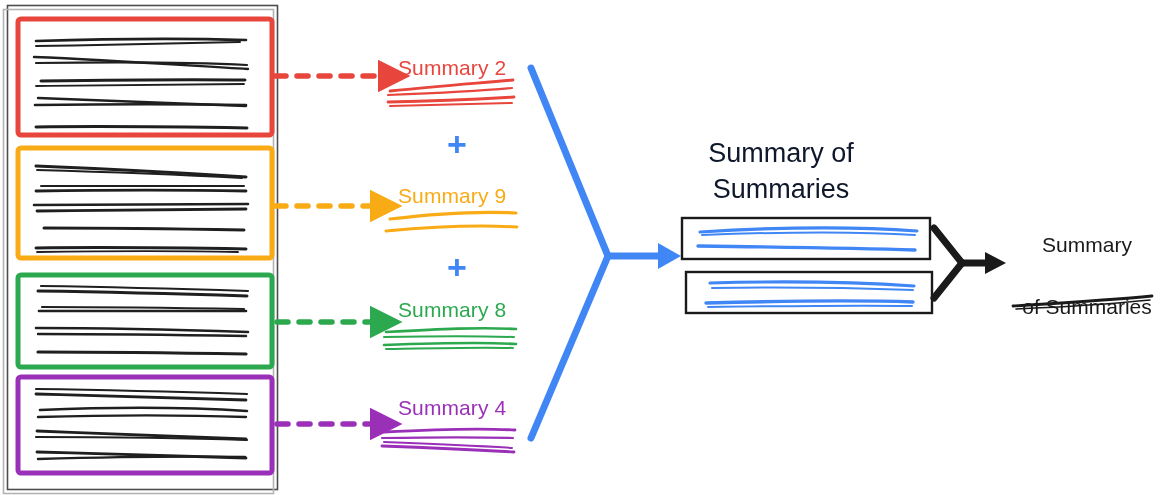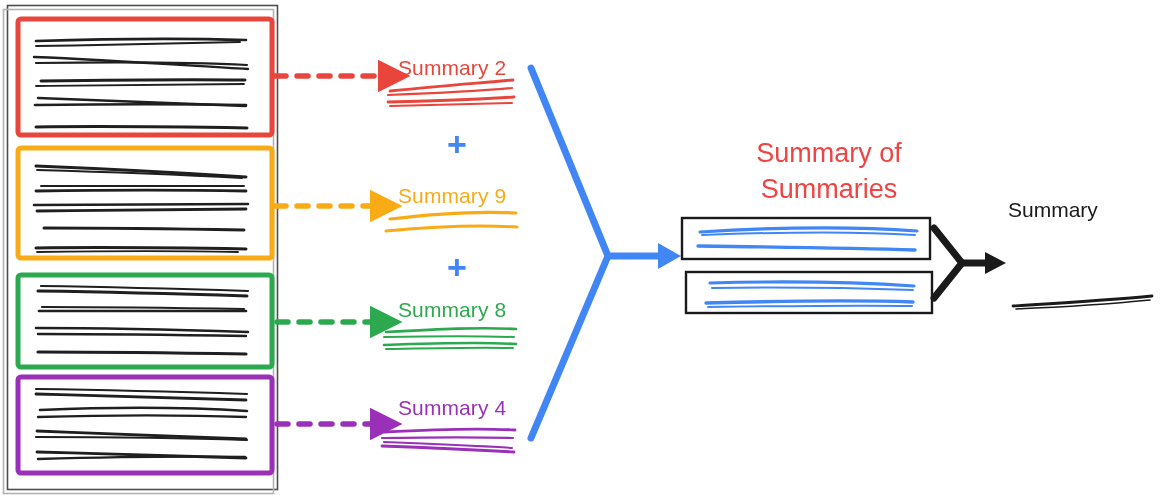--- a/index.html
+++ b/index.html
@@ -36,22 +36,24 @@
     letter-spacing: 0.1px;
   }
   .sos-title {
     font-size: 27px;
     text-align: center;
     line-height: 1.33;
     font-weight: 400;
   }
   .final-label {
     font-size: 21px;
+    text-align: center;
     line-height: 1.3;
     color: #1a1a1a;
+    margin-top: 35px;
   }
   .plus {
     font-size: 34px;
     font-weight: 600;
     line-height: 1;
   }
 </style>
 </head>
 <body>
 
@@ -202,19 +204,20 @@
   <div class="lbl summary-label" style="left:398px; top:184px; color:#F9AB16;">Summary 9</div>
 
   <div class="lbl summary-label" style="left:398px; top:298px; color:#2CA94F;">Summary 8</div>
 
   <div class="lbl summary-label" style="left:398px; top:396px; color:#9B30B8;">Summary 4</div>
 
   <div class="lbl plus" style="left:447px; top:127px; color:#4186F5;">+</div>
 
   <div class="lbl plus" style="left:447px; top:250px; color:#4186F5;">+</div>
 
-  <div class="sos-title" style="position:absolute; left:724px; top:136px; width:210px; color:#ef4444;">Summary of Summaries</div>
+  <div class="sos-title" style="position:absolute; left:676px; top:136px; width:210px; color:#0f172a;">Summary of Summaries</div>
 
   <div style="position:absolute; left:1008px; top:196px; width:158px;">
     <div class="final-label">Summary</div>
+    <div class="final-label">of Summaries</div>
   </div>
 
 </div>
 
 </body></html>

